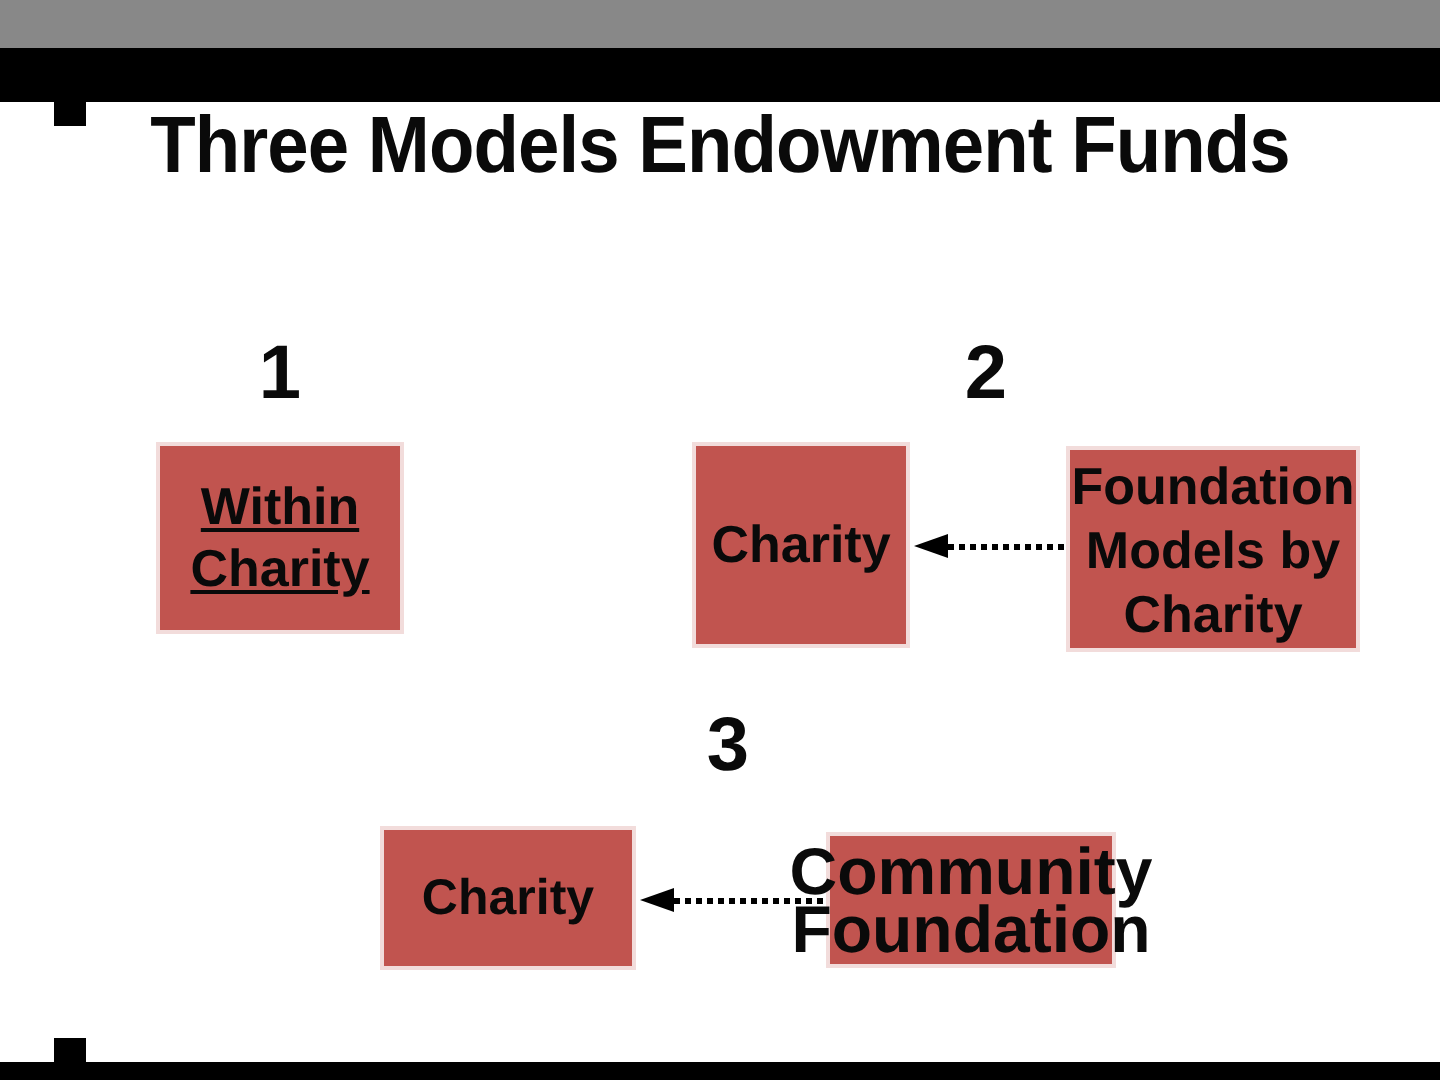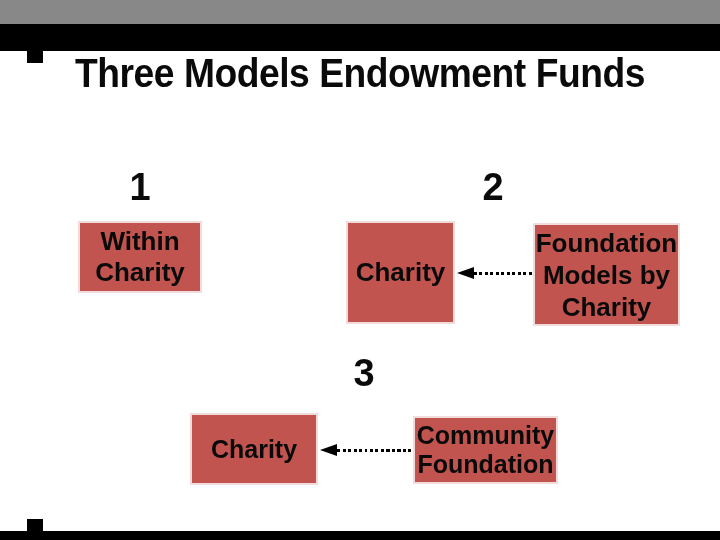--- a/index.html
+++ b/index.html
@@ -42,25 +42,25 @@
 
   
   .rbox{
     position:absolute;box-sizing:border-box;
     background:var(--box-fill,#c1544f);
     border:2px solid var(--box-border,#f2dcdb);
     display:flex;flex-direction:column;align-items:center;justify-content:center;
     color:#0a0a0a;font-weight:bold;text-align:center;
   }
   .rbox span{display:block;white-space:nowrap;}
-  .box-within   {left:78px; top:197px;width:124px;height:72px; font-size:26px;line-height:31px;}
+  .box-within   {left:78px; top:197px;width:124px;height:96px; font-size:26px;line-height:31px;text-decoration:underline;}
   .box-charity2 {left:346px;top:197px;width:109px;height:103px;font-size:26px;line-height:31px;}
   .box-foundation{left:533px;top:199px;width:147px;height:103px;font-size:26px;line-height:32px;}
   .box-charity3 {left:190px;top:389px;width:128px;height:72px; font-size:25px;line-height:29px;}
-  .box-community{left:413px;top:392px;width:145px;height:68px; font-size:25px;line-height:29px;}
+  .box-community{left:413px;top:392px;width:145px;height:68px; font-size:33px;line-height:29px;}
 
   
   .arrow{position:absolute;display:flex;align-items:center;height:12px;}
   .arrow .head{
     width:0;height:0;
     border-top:6px solid transparent;
     border-bottom:6px solid transparent;
     border-right:17px solid #000;
   }
   .arrow .shaft{

